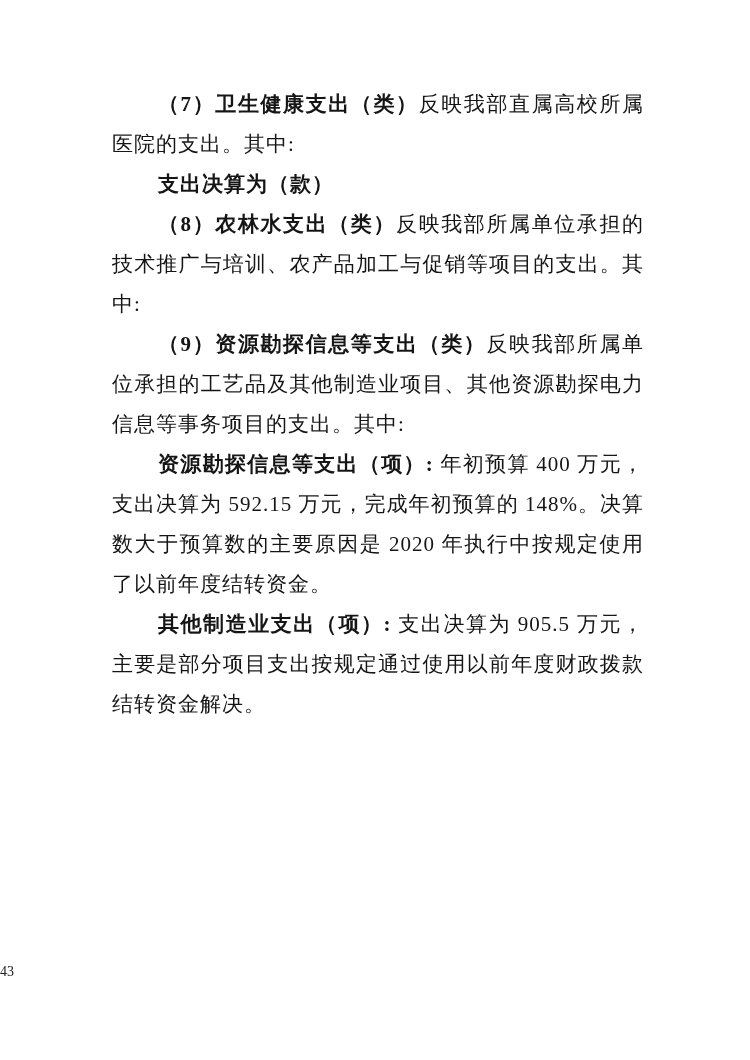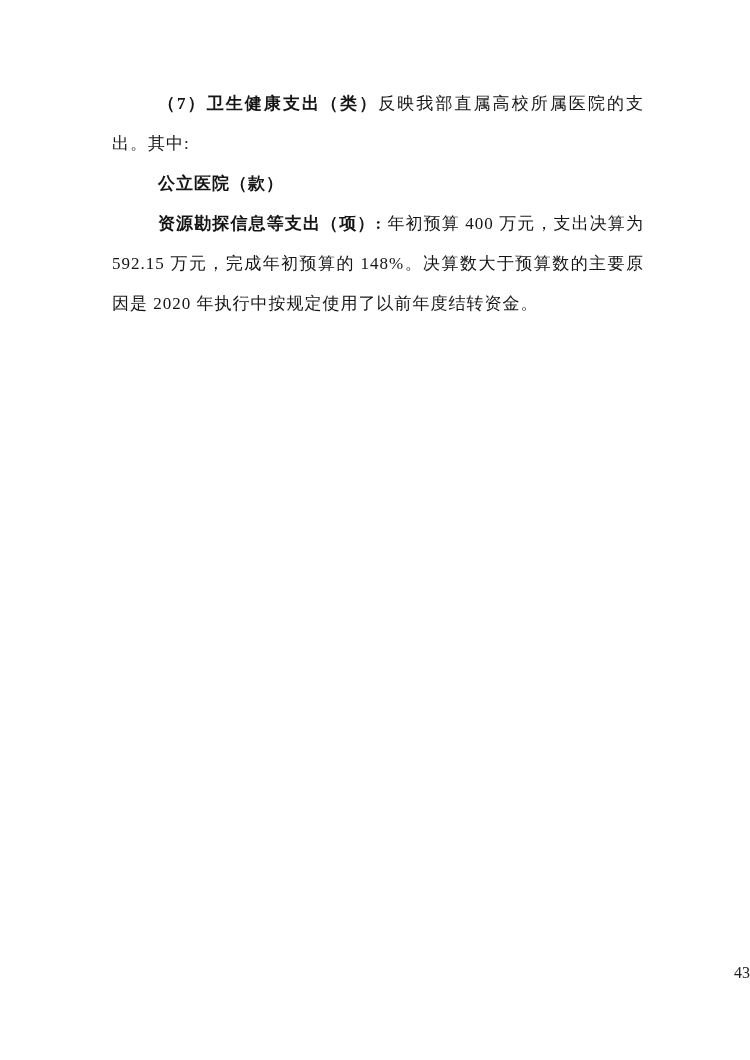--- a/index.html
+++ b/index.html
@@ -17,57 +17,60 @@
     color: #151515;
   }
   .content {
     position: absolute;
     left: 112px;
     top: 84px;
     width: 532px;
   }
   .para {
     margin: 0;
-    font-size: 17px;
+    font-size: 21px;
     line-height: 40px;
     text-align: justify;
     text-justify: inter-ideograph;
     text-indent: 46px;
     letter-spacing: 1px;
     word-break: break-all;
   }
   .para .lead {
     font-weight: bold;
   }
   .page-number {
     position: absolute;
     left: 0;
     right: 0;
     top: 964px;
-    text-align: right;
-    font-size: 16px;
+    text-align: left;
+    font-size: 14px;
     letter-spacing: 0;
     color: #222;
   }
 </style>
 </head>
 <body>
 
 <div class="page">
   <div class="content">
 
     <p class="para"><span class="lead">（7）卫生健康支出（类）</span><span>反映我部直属高校所属医院的支出。其中:</span></p>
 
-    <p class="para"><span class="lead">公立医院（款）</span><span></span></p>
+    <p class="para"><span class="lead">支出决算为（款）</span><span></span></p>
+
+
+    <p class="para"><span class="lead">（8）农林水支出（类）</span><span>反映我部所属单位承担的技术推广与培训、农产品加工与促销等项目的支出。其中:</span></p>
 
 
 
-
-
+    <p class="para"><span class="lead">（9）资源勘探信息等支出（类）</span><span>反映我部所属单位承担的工艺品及其他制造业项目、其他资源勘探电力信息等事务项目的支出。其中:</span></p>
 
 
     <p class="para"><span class="lead">资源勘探信息等支出（项）: </span><span>年初预算 400 万元，支出决算为 592.15 万元，完成年初预算的 148%。决算数大于预算数的主要原因是 2020 年执行中按规定使用了以前年度结转资金。</span></p>
 
+    <p class="para"><span class="lead">其他制造业支出（项）: </span><span>支出决算为 905.5 万元，主要是部分项目支出按规定通过使用以前年度财政拨款结转资金解决。</span></p>
 
   </div>
 
   <div class="page-number">43</div>
 </div>
 
 </body></html>

